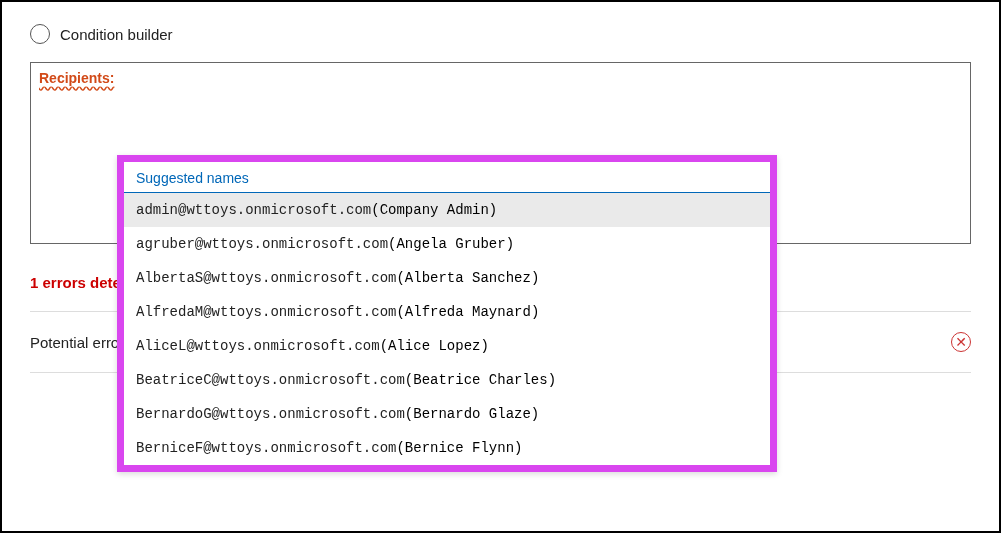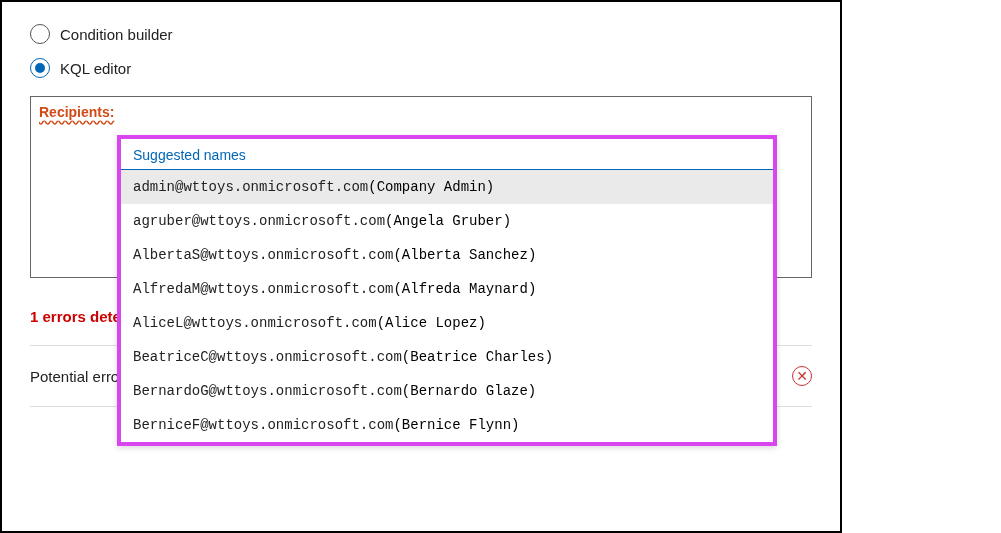--- a/index.html
+++ b/index.html
@@ -3,21 +3,21 @@
   <meta charset="utf-8">
   <style>
     * { box-sizing: border-box; }
     body {
       margin: 0;
       padding: 0;
       font-family: "Segoe UI", -apple-system, sans-serif;
       background: #fff;
     }
     .frame {
-      width: 842px;
+      width: 1001px;
       height: 533px;
       border: 2px solid #000;
       position: relative;
       overflow: hidden;
       padding: 22px 28px;
     }
     .radio-row {
       display: flex;
       align-items: center;
       gap: 10px;
@@ -84,25 +84,25 @@
       align-items: center;
       justify-content: center;
       color: #c33;
       font-size: 14px;
       line-height: 1;
       cursor: pointer;
     }
     
     .suggestions {
       position: absolute;
-      top: 133px;
+      top: 153px;
       left: 115px;
       width: 660px;
       background: #fff;
-      border: 4px solid #d946ef;
+      border: 7px solid #d946ef;
       box-shadow: 0 2px 6px rgba(0,0,0,0.15);
       z-index: 10;
     }
     .sugg-header {
       color: #0067b8;
       font-size: 14px;
       padding: 8px 12px 6px 12px;
       border-bottom: 1px solid #0067b8;
       font-family: "Segoe UI", sans-serif;
     }
@@ -121,26 +121,20 @@
 </head>
 <body>
 
 <div class="frame">
 
   <div class="radio-row">
     <span class="radio-outer radio-unselected"></span>
     <span>Condition builder</span>
   </div>
 
-  <div class="radio-row">
-    <span class="radio-outer radio-selected">
-      <span class="radio-inner"></span>
-    </span>
-    <span>KQL editor</span>
-  </div>
 
   <div class="editor-box">
     <span class="token">Recipients:</span>
   </div>
 
   <div class="error-line">1 errors detected</div>
 
   <hr class="sep">
 
   <div class="potential-row">

